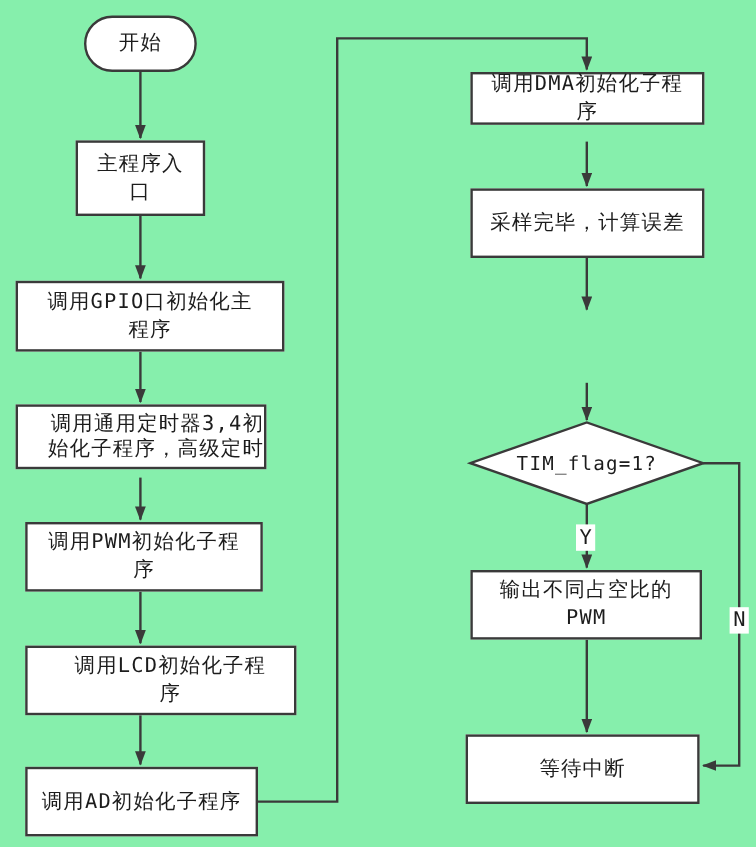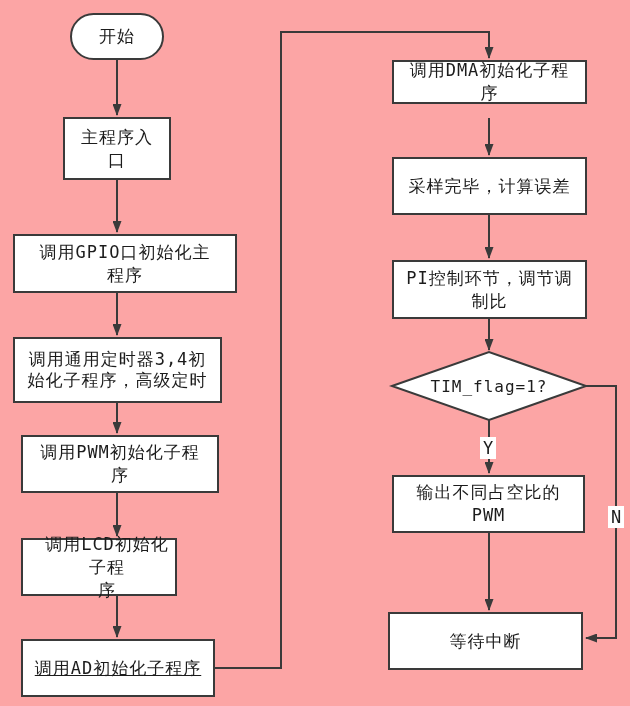--- a/index.html
+++ b/index.html
@@ -1,20 +1,20 @@
 <!DOCTYPE html>
 <html><head>
 <meta charset="utf-8">
 <style>
   html, body { margin: 0; padding: 0; background: #ffffff; }
   .canvas {
     position: relative;
     width: 630px;
     height: 706px;
-    background: #fca5a5;
+    background: #86efac;
     font-family: "DejaVu Sans Mono", "DejaVu Sans", sans-serif;
     color: #1c1c1c;
     overflow: hidden;
   }
   svg.wires {
     position: absolute;
     left: 0; top: 0;
     width: 630px; height: 706px;
     z-index: 1;
   }
@@ -90,52 +90,48 @@
   <div class="node" style="left:63px; top:117px; width:108px; height:63px;">
     <span>主程序入</span>
     <span>口</span>
   </div>
 
   <div class="node" style="left:13px; top:234px; width:224px; height:59px;">
     <span>调用GPIO口初始化主</span>
     <span>程序</span>
   </div>
 
-  <div class="node" style="left:13px; top:337px; width:209px; height:66px; line-height:21px;">
+  <div class="node" style="left:13px; top:337px; width:209px; height:54px; line-height:21px;align-items:flex-end;">
     <span>调用通用定时器3,4初</span>
     <span>始化子程序，高级定时</span>
   </div>
 
   <div class="node" style="left:21px; top:435px; width:198px; height:58px;">
     <span>调用PWM初始化子程</span>
     <span>序</span>
   </div>
 
-  <div class="node" style="left:21px; top:538px; width:156px; height:58px;padding-left:16px;">
+  <div class="node" style="left:21px; top:538px; width:226px; height:58px;padding-left:16px;">
     <span>调用LCD初始化子程</span>
     <span>序</span>
   </div>
 
-  <div class="node" style="left:21px; top:639px; width:194px; height:58px;text-decoration:underline;">
+  <div class="node" style="left:21px; top:639px; width:194px; height:58px;">
     <span>调用AD初始化子程序</span>
   </div>
 
   <div class="node" style="left:392px; top:60px; width:195px; height:44px;">
     <span>调用DMA初始化子程</span>
     <span>序</span>
   </div>
 
   <div class="node" style="left:392px; top:157px; width:195px; height:58px;">
     <span>采样完毕，计算误差</span>
   </div>
 
-  <div class="node" style="left:392px; top:260px; width:195px; height:59px;">
-    <span>PI控制环节，调节调</span>
-    <span>制比</span>
-  </div>
 
   <div class="diamond-label" style="left:392px; top:352px; width:194px; height:68px;">
     <span>TIM_flag=1?</span>
   </div>
 
   <div class="node" style="left:392px; top:475px; width:193px; height:58px;">
     <span>输出不同占空比的</span>
     <span>PWM</span>
   </div>
 

